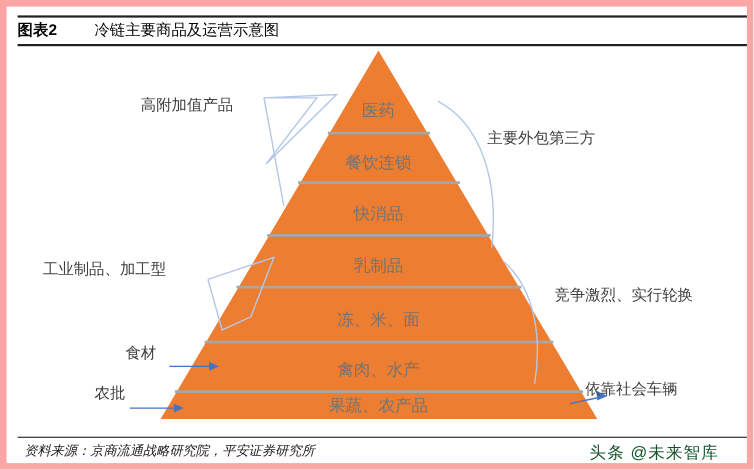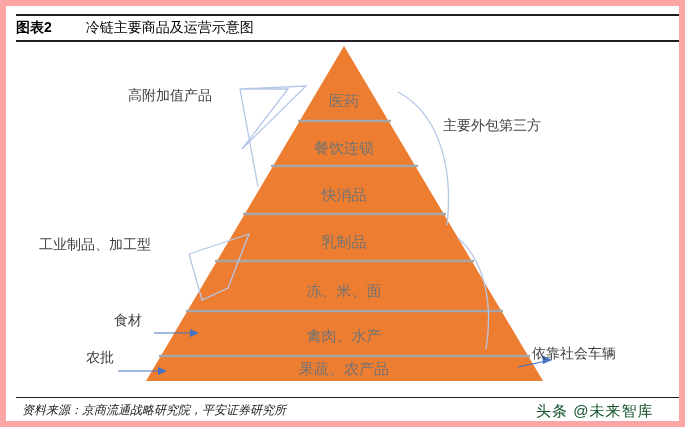--- a/index.html
+++ b/index.html
@@ -165,20 +165,21 @@
   <div class="tier-label" style="left:338px; top:285px;">冻、米、面</div>
   <div class="tier-label" style="left:338px; top:330px;">禽肉、水产</div>
   <div class="tier-label" style="left:338px; top:363px;">果蔬、农产品</div>
 
   <div class="side-label" style="left:122px; top:90px;">高附加值产品</div>
   <div class="side-label" style="left:33px; top:239px;">工业制品、加工型</div>
   <div class="side-label" style="left:108px; top:315px;">食材</div>
   <div class="side-label" style="left:80px; top:352px;">农批</div>
 
   <div class="side-label" style="left:425px; top:120px;margin-left:12px;">主要外包第三方</div>
+  <div class="side-label" style="left:498px; top:263px;">竞争激烈、实行轮换</div>
   <div class="side-label" style="left:526px; top:348px;">依靠社会车辆</div>
 
   <div class="footer-rule-top"></div>
   <div class="source-text">资料来源：京商流通战略研究院，平安证券研究所</div>
   <div class="watermark">头条 @未来智库</div>
   <div class="footer-rule-bottom"></div>
 
 </div>
 
 </body></html>

